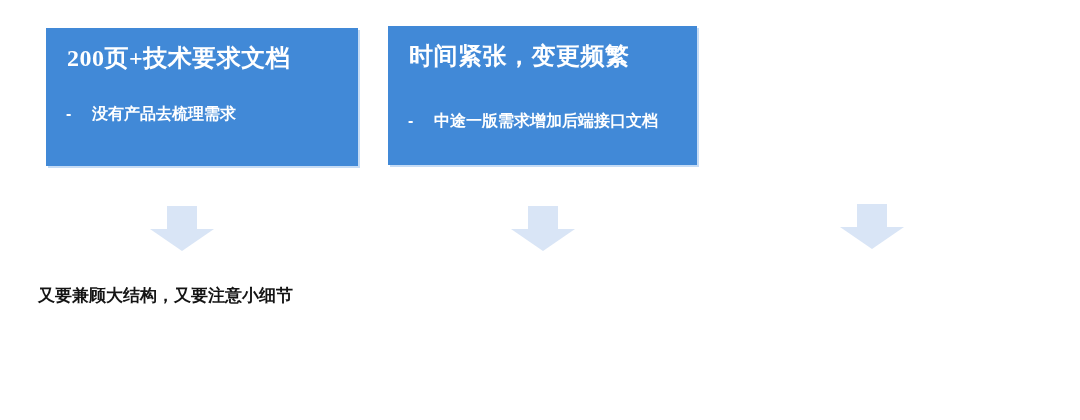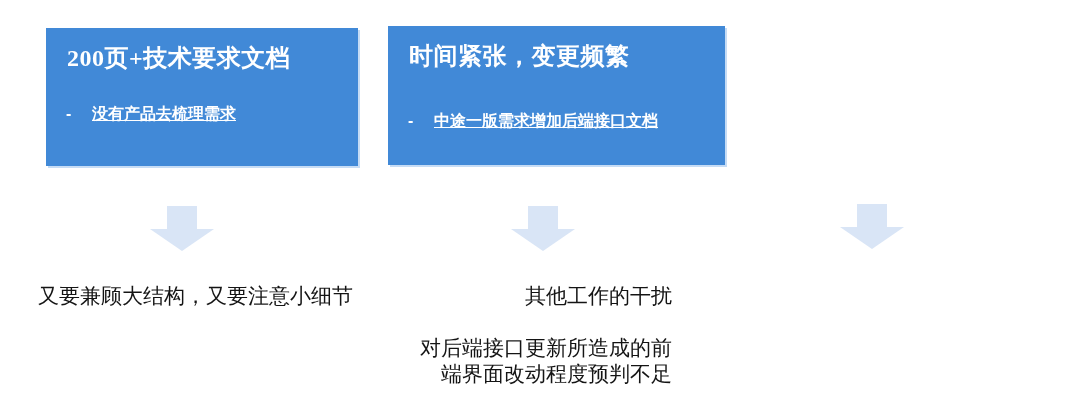--- a/index.html
+++ b/index.html
@@ -19,21 +19,21 @@
     background:var(--page-bg);
     overflow:hidden;
   }
   .box{
     position:absolute;
     background:var(--box-fill);
     box-shadow:2px 2px 0 0 var(--box-edge);
     color:var(--text-white);
   }
   .box1{left:46px;top:28px;width:312px;height:138px;}
-  .box2{left:388px;top:26px;width:337px;height:139px;}
+  .box2{left:388px;top:26px;width:309px;height:139px;}
   .box3{left:729px;top:27px;width:311px;height:140px;}
   .box-title{
     position:absolute;
     left:21px;top:12px;right:10px;
     font-size:24px;
     font-weight:700;
     line-height:36px;
     white-space:pre-line;
     letter-spacing:0.5px;
     font-family:Liberation Serif, serif;
@@ -43,34 +43,33 @@
     left:20px;right:8px;
     display:flex;
     align-items:flex-start;
     font-size:16px;
     font-weight:700;
     line-height:20px;
   }
   .box1 .bullet-row{top:76px;}
   .box2 .bullet-row{top:85px;}
   .bullet-marker{width:26px;flex:0 0 26px;}
-  .bullet-text{flex:1;text-decoration:underline;}
+  .bullet-text{flex:1;}
   .arrow{position:absolute;width:64px;height:45px;}
   .arrow polygon{fill:var(--arrow-fill);}
   .arrow1{left:150px;top:206px;}
   .arrow2{left:511px;top:206px;}
   .arrow3{left:840px;top:204px;}
   .result{
     position:absolute;
     color:var(--text-dark);
-    font-size:21px;
-    font-weight:400;
+    font-size:17px;
+    font-weight:700;
     line-height:26px;
     white-space:pre-line;
-    text-align:right;
   }
   .result1{left:38px;top:283px;}
   .result2{left:420px;top:283px;}
   .result3{left:757px;top:287px;}
 </style>
 </head>
 <body>
 
 <div class="canvas">
 
@@ -89,22 +88,18 @@
   <div class="box box2">
     <div class="box-title">时间紧张，变更频繁</div>
     <div class="bullet-row">
       <span class="bullet-marker">-</span>
       <span class="bullet-text">中途一版需求增加后端接口文档</span>
     </div>
   </div>
   <svg class="arrow arrow2" viewBox="0 0 64 45">
     <polygon points="17,0 47,0 47,23 64,23 32,45 0,23 17,23"></polygon>
   </svg>
-  <div class="result result2">其他工作的干扰
-
-对后端接口更新所造成的前
-端界面改动程度预判不足</div>
 
   <svg class="arrow arrow3" viewBox="0 0 64 45">
     <polygon points="17,0 47,0 47,23 64,23 32,45 0,23 17,23"></polygon>
   </svg>
 
 </div>
 
 </body></html>

